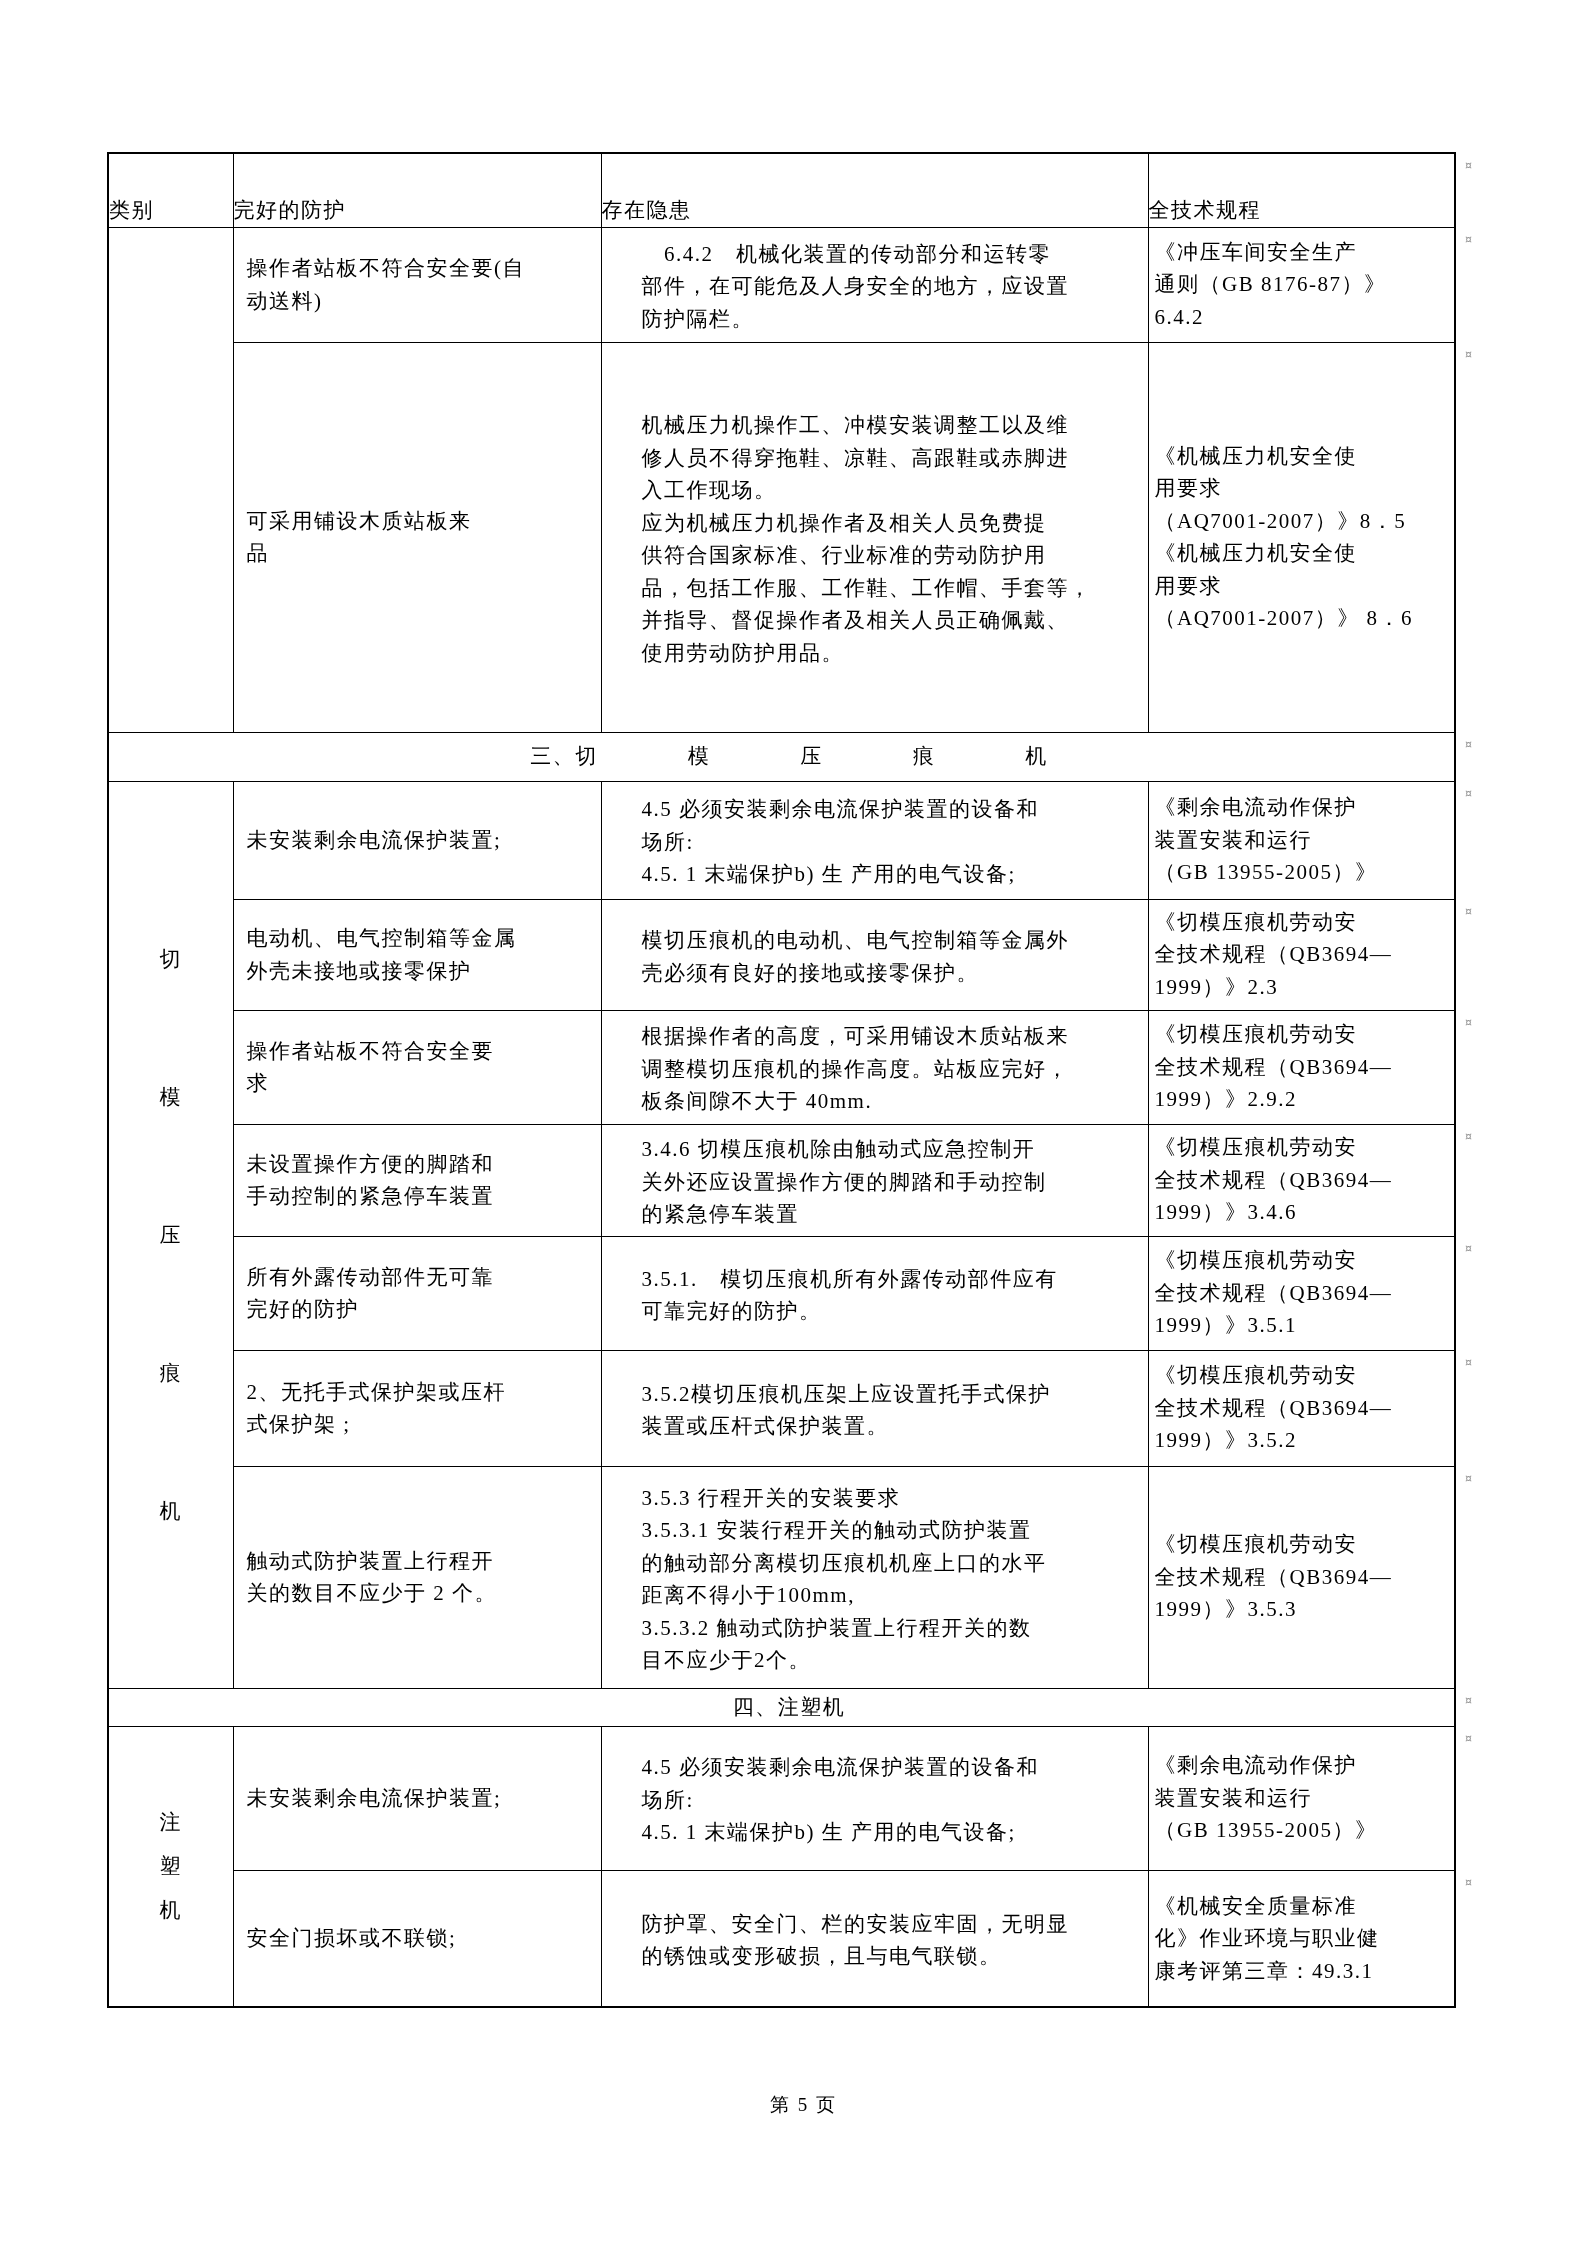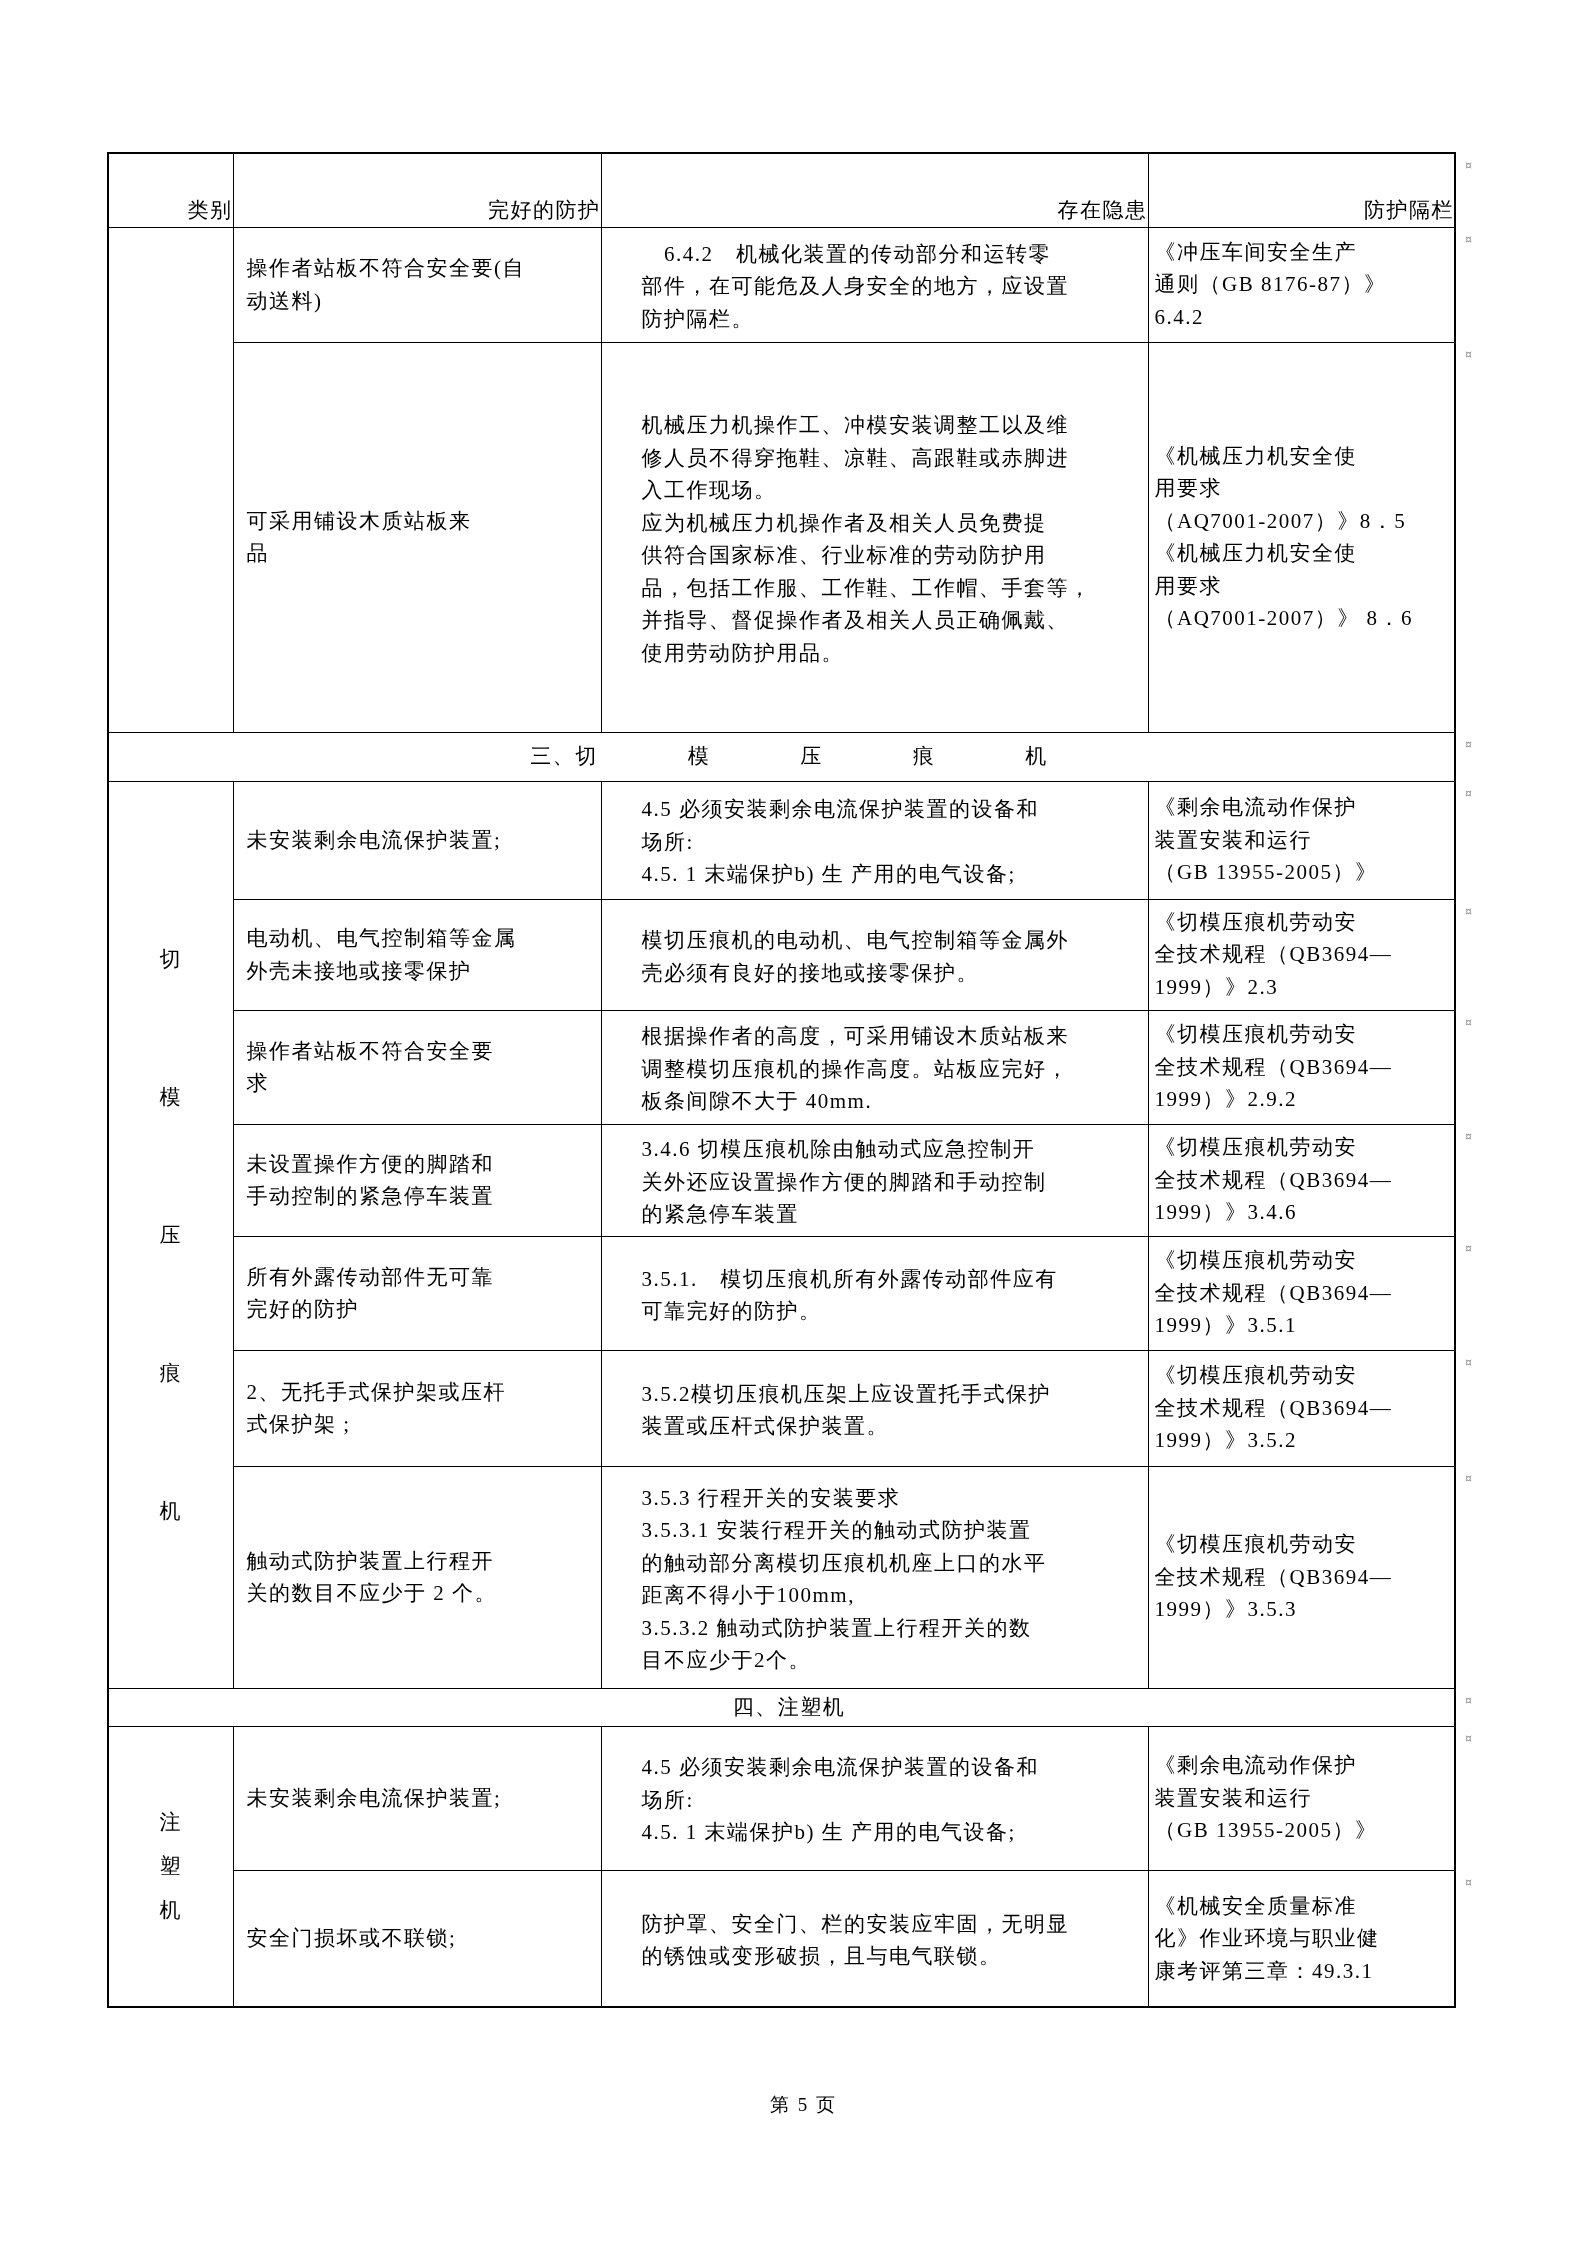--- a/index.html
+++ b/index.html
@@ -21,21 +21,21 @@
   }
   table.doc td, table.doc th {
     border:1px solid #000;
     font-weight:normal;
     font-size:21px;
     line-height:32.5px;
     letter-spacing:1.5px;
     vertical-align:middle;
     position:relative;
   }
-  th .cell-text { text-align:right;margin-top:40px; }
+  th .cell-text { text-align:left;margin-top:40px; }
   .cell-text { white-space:pre-line; }
 
   td.cat { text-align:center; }
   td.cat .cell-text { text-align:center; }
   .cat-spread .cell-text { line-height:138px; }
   .cat-tight  .cell-text { line-height:44px; }
 
   td.hazard .cell-text { text-align:left; padding:0 10px 0 13px; }
   td.measures { vertical-align:top;padding-left:28px; }
   td.measures .cell-text { text-align:left; padding:4px 12px 0 12px; }
@@ -79,21 +79,21 @@
       <th>
             <div class="cell-text">类别</div>
           </th>
       <th>
             <div class="cell-text">完好的防护</div>
           </th>
       <th>
             <div class="cell-text">存在隐患</div>
           </th>
       <th>
-        <div class="cell-text">防护隔栏</div>
+        <div class="cell-text">全技术规程</div>
         <span class="pmark">¤</span>
       </th>
     </tr>
 
     <tr style="height:115px">
       <td class="cat" rowspan="2">
             <div class="cell-text"></div>
           </td>
       <td class="hazard">
             <div class="cell-text">操作者站板不符合安全要(自

